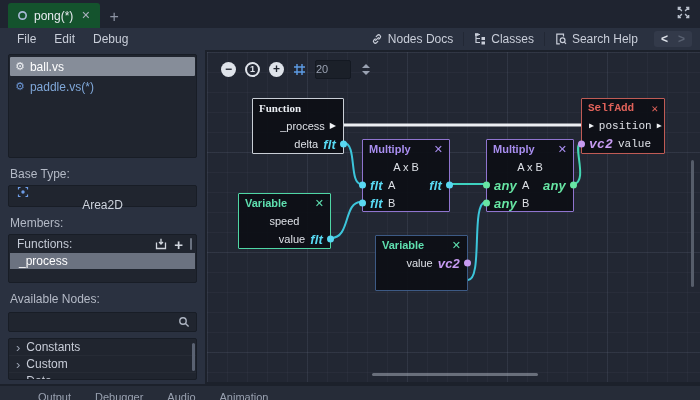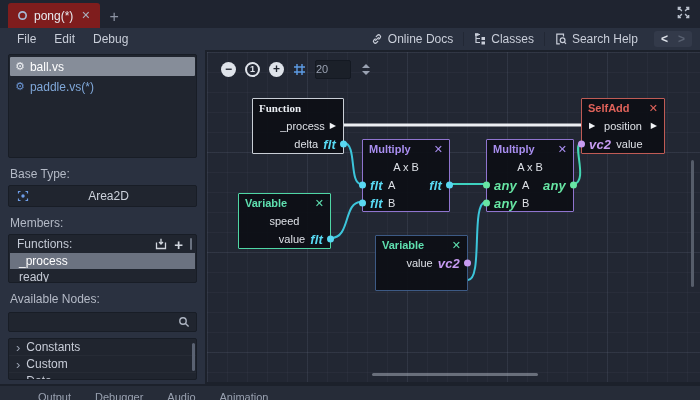--- a/index.html
+++ b/index.html
@@ -6,21 +6,21 @@
   html,body { width:700px; height:400px; overflow:hidden; }
   body {
     font-family:"Liberation Sans","DejaVu Sans",sans-serif;
     font-size:12px; color:#cdd2dc; background:#2a3140;
     -webkit-font-smoothing:antialiased;
   }
   .window { width:700px; height:400px; display:flex; flex-direction:column; background:#2a3140; }
 
   
   .tabbar { height:28px; background:#1f2430; display:flex; align-items:flex-end; padding-left:8px; flex-shrink:0; position:relative; }
-  .tab { height:25px; background:#7f1d1d; display:flex; align-items:center; gap:6px; padding:0 9px; border-radius:3px 3px 0 0; }
+  .tab { height:25px; background:#14532d; display:flex; align-items:center; gap:6px; padding:0 9px; border-radius:3px 3px 0 0; }
   .tab-icon { width:11px; height:11px; display:inline-flex; }
   .tab-label { color:#e8ebf0; }
   .tab-close { color:#aab0be; font-size:11px; font-weight:bold; margin-left:2px; cursor:default; }
   .tab-add { color:#8d94a4; font-size:16px; margin-left:10px; padding-bottom:2px; }
   .expand-btn { position:absolute; right:9px; top:5px; width:15px; height:15px; color:#b9c0cc; }
 
   
   .menubar { height:22px; background:#2a3140; display:flex; align-items:center; padding:0 8px; flex-shrink:0; }
   .menu-item { padding:0 9px; color:#c9ced9; }
   .menubar-right { margin-left:auto; display:flex; align-items:center; }
@@ -38,21 +38,21 @@
   .sidebar { width:205px; flex-shrink:0; background:#2a3140; padding:4px 8px 0 8px; display:flex; flex-direction:column; }
   .panel { background:#20252f; border:1px solid #181d26; border-radius:2px; }
   .script-list { height:104px; padding-top:1px; }
   .script-row { height:19px; display:flex; align-items:center; gap:5px; padding:0 5px; margin:1px 1px 0 1px; border-radius:1px; }
   .script-row.selected { background:#868d99; }
   .script-row.selected .script-name { color:#ffffff; }
   .script-row.selected .gear { color:#f0f2f5; }
   .script-name { color:#7fa7d8; }
   .gear { font-size:11px; color:#6b96d5; line-height:1; }
   .side-label { color:#b4bac6; margin:9px 2px 4px 2px; }
-  .basetype-btn { height:22px; display:flex; align-items:center; padding:0 8px; }
+  .basetype-btn { height:22px; display:flex; padding:0 8px;flex-direction:column; }
   .basetype-btn .label { flex:1; text-align:center; color:#ccd2dc; }
   .fn-panel { height:49px; overflow:hidden; }
   .fn-header { height:18px; display:flex; align-items:center; padding:0 4px 0 8px; gap:7px; }
   .fn-title { color:#c4cad6; flex:1; }
   .fn-plus { color:#d2d7df; font-size:15px; font-weight:bold; line-height:1; }
   .fn-scroll { width:2px; height:12px; background:#6a7280; border-radius:1px; }
   .fn-item { height:16px; display:flex; align-items:center; padding-left:9px; color:#c4c9d4; margin:0 1px; }
   .fn-item.selected { background:#6b7280; color:#ffffff; }
   .search-box { height:20px; margin-top:2px; display:flex; align-items:center; padding:0 6px; }
   .search-box .spacer { flex:1; }
@@ -135,21 +135,21 @@
     <span class="menu-item">File</span>
     <span class="menu-item">Edit</span>
     <span class="menu-item">Debug</span>
     <div class="menubar-right">
       <span class="mr-group">
         <span class="icon12">
           <svg viewBox="0 0 12 12" fill="none" stroke="currentColor" stroke-width="1.2" stroke-linecap="round">
             <path d="M4.6 7.4l2.8-2.8M5.2 3.6l1.2-1.2a1.8 1.8 0 0 1 2.6 2.6L7.8 6.2M6.8 8.4L5.6 9.6A1.8 1.8 0 0 1 3 7L4.2 5.8"></path>
           </svg>
         </span>
-        <span>Online Docs</span>
+        <span>Nodes Docs</span>
       </span>
       <span class="mr-sep"></span>
       <span class="mr-group">
         <span class="icon12">
           <svg viewBox="0 0 12 12" fill="none" stroke="currentColor" stroke-width="1.2">
             <path d="M2 1.5h4M2 1.5v8h4M2 5.5h4"></path>
               <rect x="7.5" y="4" width="3.5" height="3" fill="currentColor" stroke="none"></rect>
               <rect x="7.5" y="8.5" width="3.5" height="3" fill="currentColor" stroke="none"></rect>
               <rect x="1" y="0.2" width="3.5" height="2.6" fill="currentColor" stroke="none"></rect>
           </svg>
@@ -206,21 +206,20 @@
           <span class="icon12">
             <svg viewBox="0 0 12 12" fill="none" stroke="#d2d7df" stroke-width="1.3">
               <path d="M1.5 4.5v6h9v-6"></path>
                 <path d="M6 0.8v5M4 4l2 2 2-2"></path>
             </svg>
           </span>
           <span class="fn-plus">+</span>
           <span class="fn-scroll"></span>
         </div>
         <div class="fn-item selected">_process</div>
-        <div class="fn-item">ready</div>
       </div>
 
       <div class="side-label">Available Nodes:</div>
       <div class="panel search-box">
         <span class="spacer"></span>
         <span class="icon12" style="color:#aeb5c2">
           <svg viewBox="0 0 12 12" fill="none" stroke="currentColor" stroke-width="1.4">
             <circle cx="5" cy="5" r="3.2"></circle>
               <path d="M7.5 7.5L10.6 10.6"></path>
           </svg>
@@ -351,21 +350,21 @@
           <span class="ntitle">Variable</span>
           <span class="nclose">✕</span>
         </div>
         <div class="nrow rright">
           <span>value</span>
           <span class="ptype t-vc2">vc2</span>
           <span class="dot out d-vc2"></span>
         </div>
       </div>
 
-      <div class="gnode n-selfadd" style="left:374px; top:46px; width:84px; height:56px;">
+      <div class="gnode n-selfadd" style="left:374px; top:46px; width:84px; height:56px;font-family:Liberation Mono, monospace;">
         <div class="nheader">
           <span class="ntitle">SelfAdd</span>
           <span class="nclose">✕</span>
         </div>
         <div class="nrow">
           <span class="seq">▶</span>
           <span class="center">position</span>
           <span class="seq">▶</span>
         </div>
         <div class="nrow">

